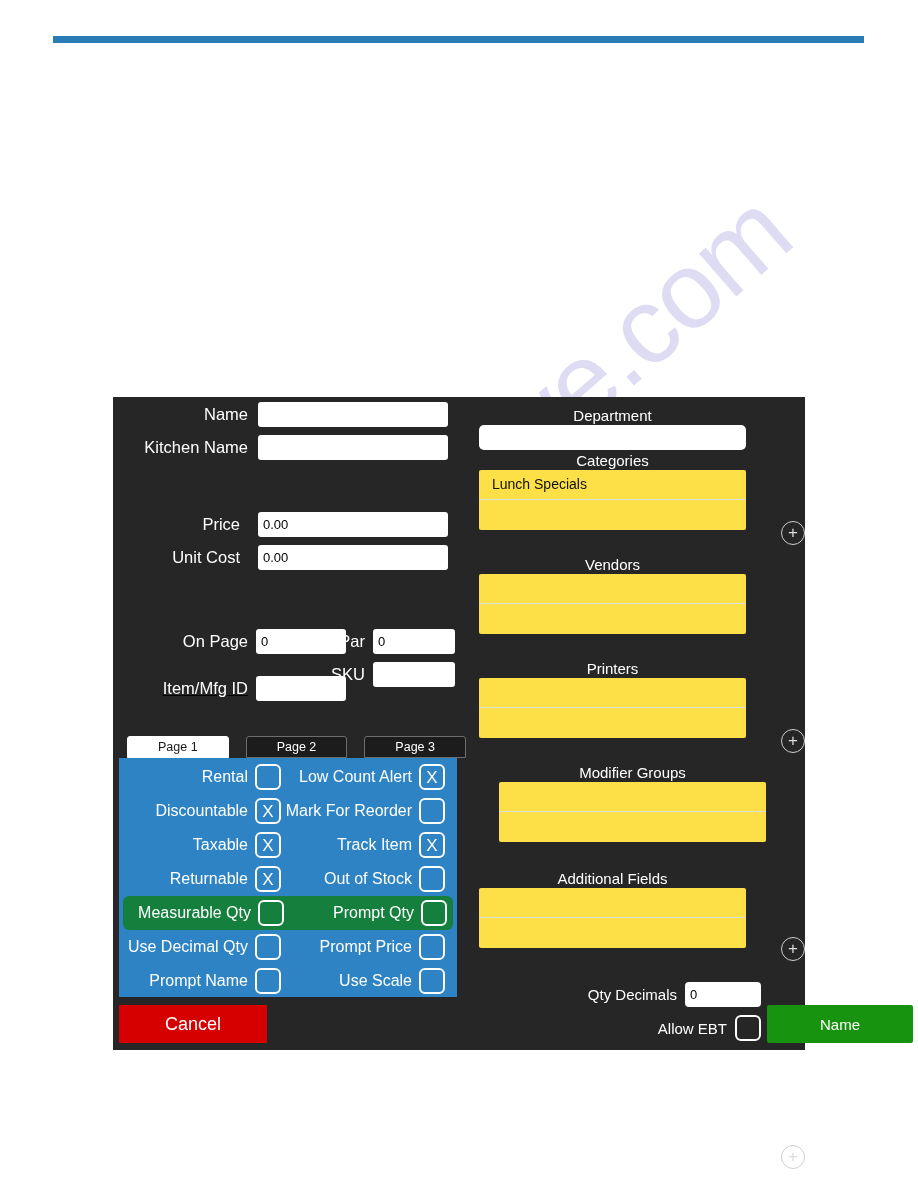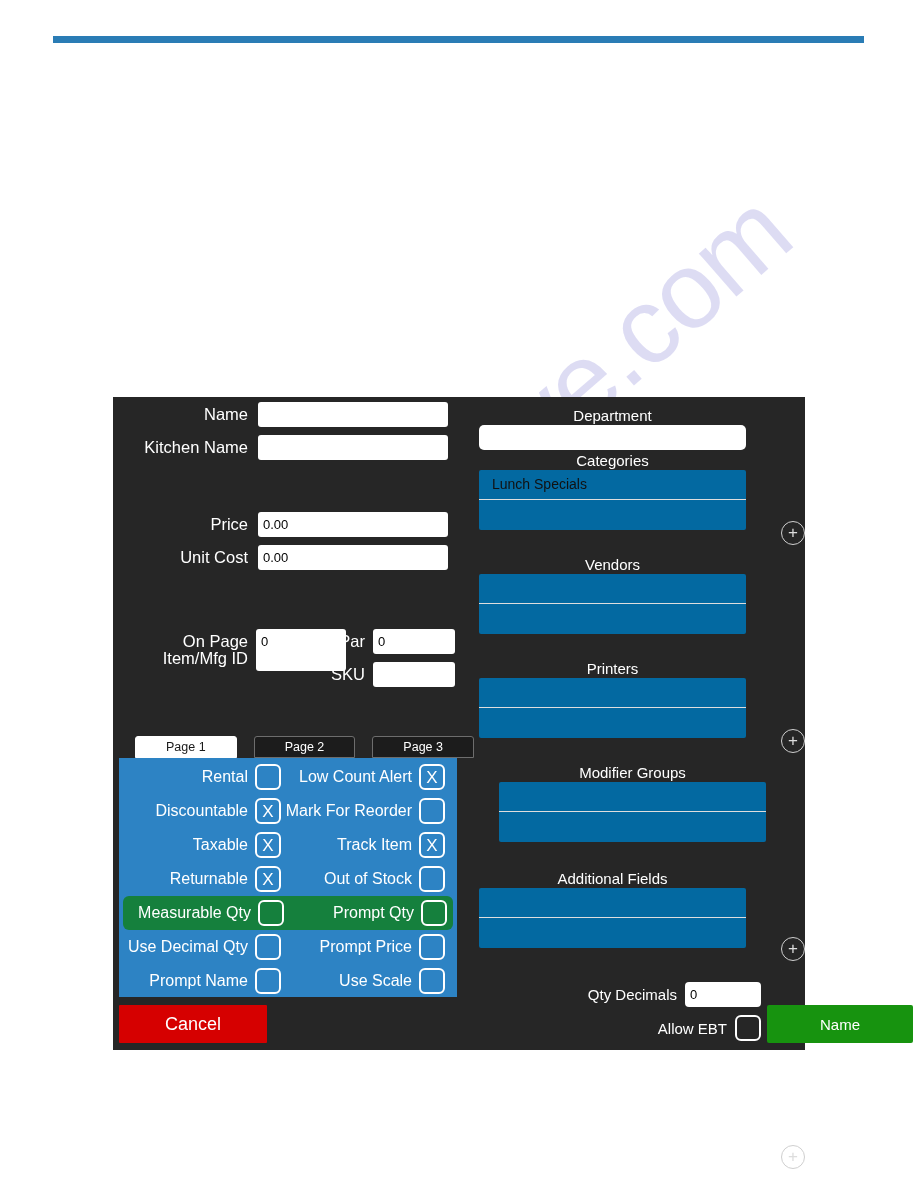--- a/index.html
+++ b/index.html
@@ -96,41 +96,41 @@
   }
 
   #row-name        { left: 0px;  top: 5px;  width: 335px; justify-content: flex-end; }
   #row-kitchen     { left: 0px;  top: 38px; width: 335px; justify-content: flex-end; }
   #row-price       { left: 0px;  top: 115px; width: 335px; justify-content: flex-end; }
   #row-unitcost    { left: 0px;  top: 148px; width: 335px; justify-content: flex-end; }
 
   #row-name .text-input,
   #row-kitchen .text-input { width: 190px; margin-left: 10px; }
   #row-price .text-input,
-  #row-unitcost .text-input { width: 190px; margin-left: 10px; }
+  #row-unitcost .text-input { width: 190px; margin-left: 18px; }
 
   #row-onhand   { left: 30px;  top: 232px; }
-  #row-itemmfg  { left: 30px;  top: 249px; }
+  #row-itemmfg  { left: 30px;  top: 279px; text-decoration: underline; }
   #row-par      { left: 210px; top: 232px; }
   #row-sku      { left: 210px; top: 265px; }
 
   #row-onhand .text-input,
   #row-itemmfg .text-input { width: 90px; margin-left: 8px; }
   #row-par .text-input,
   #row-sku .text-input { width: 82px; margin-left: 8px; }
 
   #row-onhand .field-label,
   #row-itemmfg .field-label { width: 105px; }
   #row-par .field-label,
   #row-sku .field-label { width: 42px; }
 
   
   #tabs {
     position: absolute;
-    left: 22px;
+    left: 14px;
     top: 339px;
     width: 338px;
     height: 30px;
     display: flex;
     gap: 18px;
   }
   .tab {
     flex: 1;
     height: 22px;
     font-size: 12.5px;
@@ -235,21 +235,21 @@
   .list-block { position: absolute; left: 18px; width: 267px; }
   .list-title {
     color: #ffffff;
     font-size: 15px;
     text-align: center;
     width: 267px;
     line-height: 19px;
     white-space: nowrap;
   }
   .list-box {
-    background: #0369a1;
+    background: #fde047;
     border-radius: 2px;
     width: 267px;
     box-sizing: border-box;
     overflow: hidden;
     position: relative;
   }
   .list-box .list-item {
     height: 50%;
     box-sizing: border-box;
     padding: 6px 0 0 13px;

